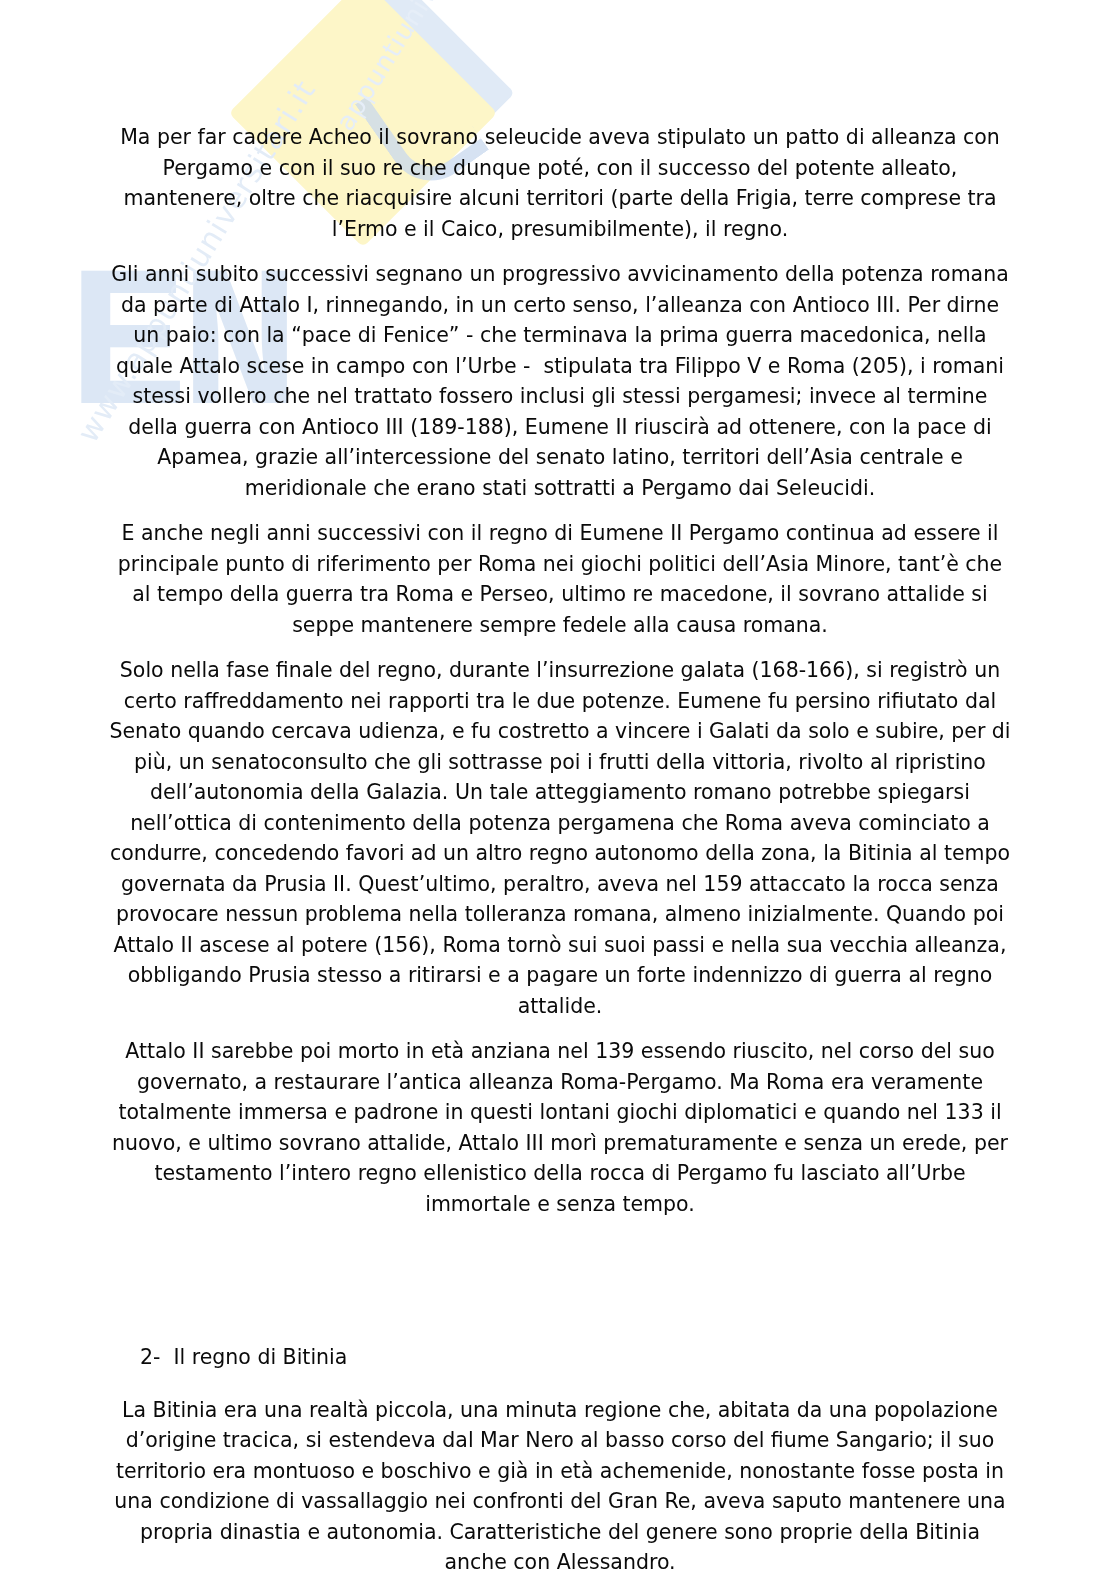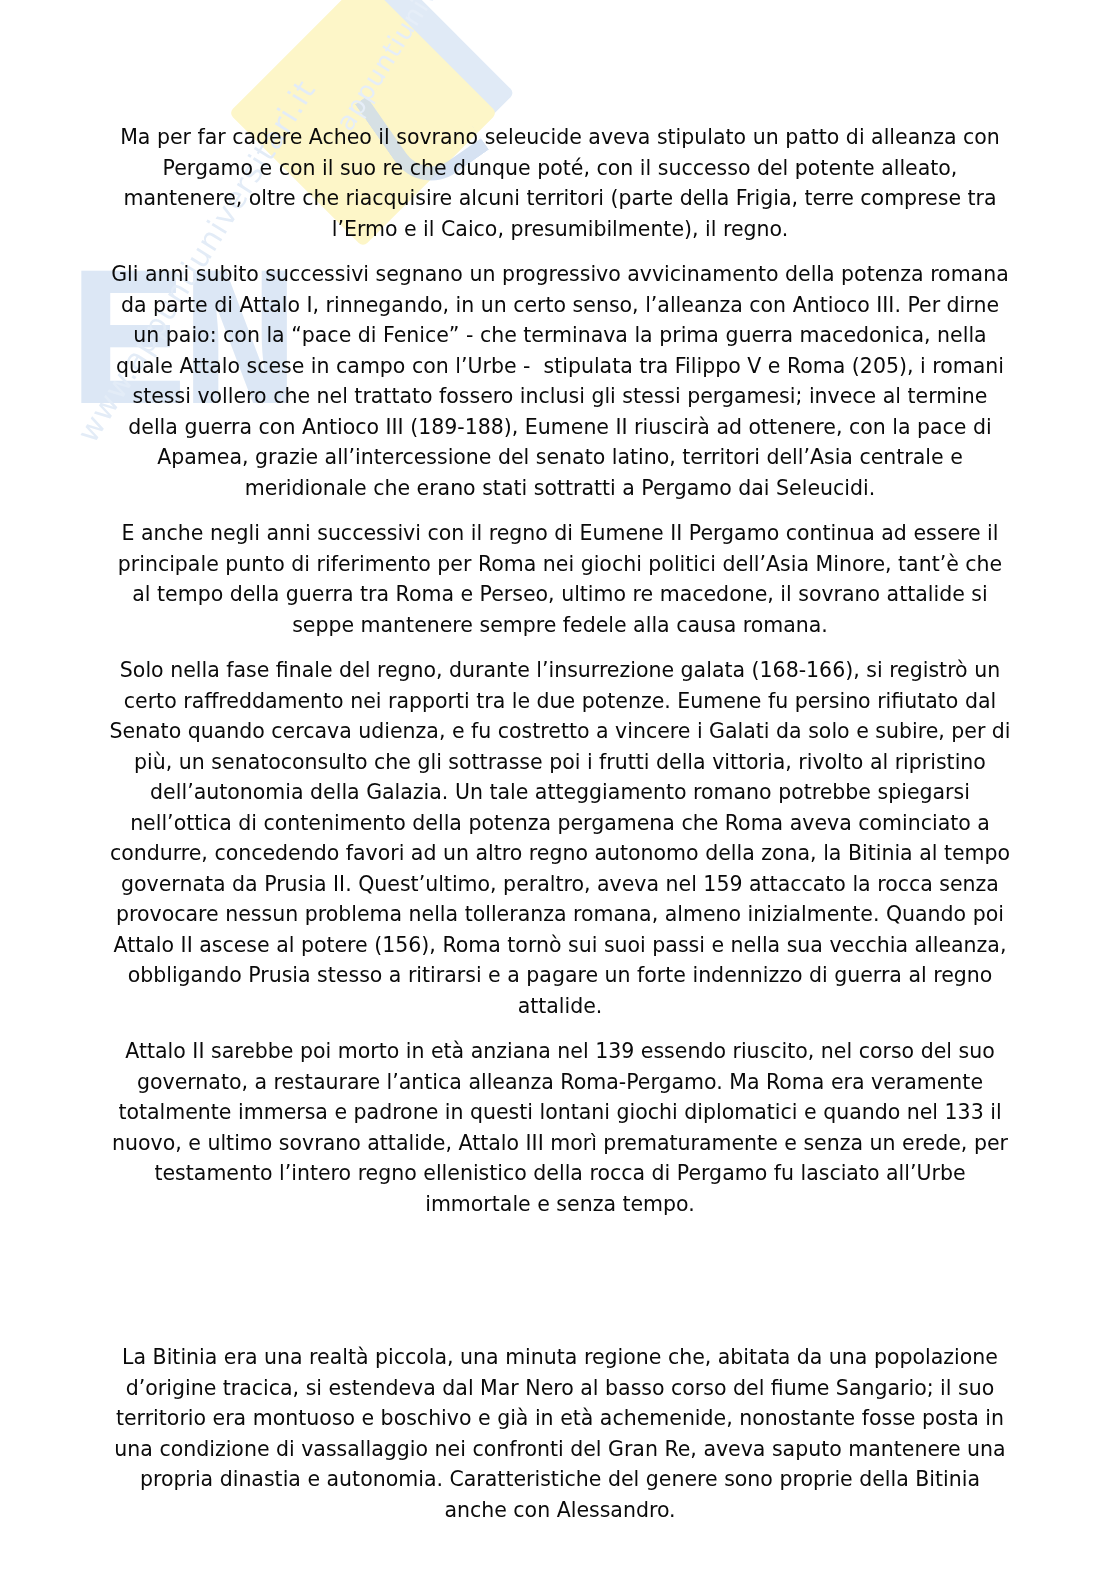--- a/index.html
+++ b/index.html
@@ -142,17 +142,18 @@
 
   <div id="content">
     <p class="para">Ma per far cadere Acheo il sovrano seleucide aveva stipulato un patto di alleanza con Pergamo e con il suo re che dunque poté, con il successo del potente alleato, mantenere, oltre che riacquisire alcuni territori (parte della Frigia, terre comprese tra l’Ermo e il Caico, presumibilmente), il regno.</p>
     <p class="para">Gli anni subito successivi segnano un progressivo avvicinamento della potenza romana da parte di Attalo I, rinnegando, in un certo senso, l’alleanza con Antioco III. Per dirne un paio: con la “pace di Fenice” - che terminava la prima guerra macedonica, nella quale Attalo scese in campo con l’Urbe -  stipulata tra Filippo V e Roma (205), i romani stessi vollero che nel trattato fossero inclusi gli stessi pergamesi; invece al termine della guerra con Antioco III (189-188), Eumene II riuscirà ad ottenere, con la pace di Apamea, grazie all’intercessione del senato latino, territori dell’Asia centrale e meridionale che erano stati sottratti a Pergamo dai Seleucidi.</p>
     <p class="para">E anche negli anni successivi con il regno di Eumene II Pergamo continua ad essere il principale punto di riferimento per Roma nei giochi politici dell’Asia Minore, tant’è che al tempo della guerra tra Roma e Perseo, ultimo re macedone, il sovrano attalide si seppe mantenere sempre fedele alla causa romana.</p>
     <p class="para">Solo nella fase finale del regno, durante l’insurrezione galata (168-166), si registrò un certo raffreddamento nei rapporti tra le due potenze. Eumene fu persino rifiutato dal Senato quando cercava udienza, e fu costretto a vincere i Galati da solo e subire, per di più, un senatoconsulto che gli sottrasse poi i frutti della vittoria, rivolto al ripristino dell’autonomia della Galazia. Un tale atteggiamento romano potrebbe spiegarsi nell’ottica di contenimento della potenza pergamena che Roma aveva cominciato a condurre, concedendo favori ad un altro regno autonomo della zona, la Bitinia al tempo governata da Prusia II. Quest’ultimo, peraltro, aveva nel 159 attaccato la rocca senza provocare nessun problema nella tolleranza romana, almeno inizialmente. Quando poi Attalo II ascese al potere (156), Roma tornò sui suoi passi e nella sua vecchia alleanza, obbligando Prusia stesso a ritirarsi e a pagare un forte indennizzo di guerra al regno attalide.</p>
     <p class="para">Attalo II sarebbe poi morto in età anziana nel 139 essendo riuscito, nel corso del suo governato, a restaurare l’antica alleanza Roma-Pergamo. Ma Roma era veramente totalmente immersa e padrone in questi lontani giochi diplomatici e quando nel 133 il nuovo, e ultimo sovrano attalide, Attalo III morì prematuramente e senza un erede, per testamento l’intero regno ellenistico della rocca di Pergamo fu lasciato all’Urbe immortale e senza tempo.</p>
 
     <div class="spacer-block"></div>
 
+    <h2 class="heading">2-  Il regno di Bitinia</h2>
 
     <p class="para">La Bitinia era una realtà piccola, una minuta regione che, abitata da una popolazione d’origine tracica, si estendeva dal Mar Nero al basso corso del fiume Sangario; il suo territorio era montuoso e boschivo e già in età achemenide, nonostante fosse posta in una condizione di vassallaggio nei confronti del Gran Re, aveva saputo mantenere una propria dinastia e autonomia. Caratteristiche del genere sono proprie della Bitinia anche con Alessandro.</p>
   </div>
 
 </div>
 
 </body></html>

